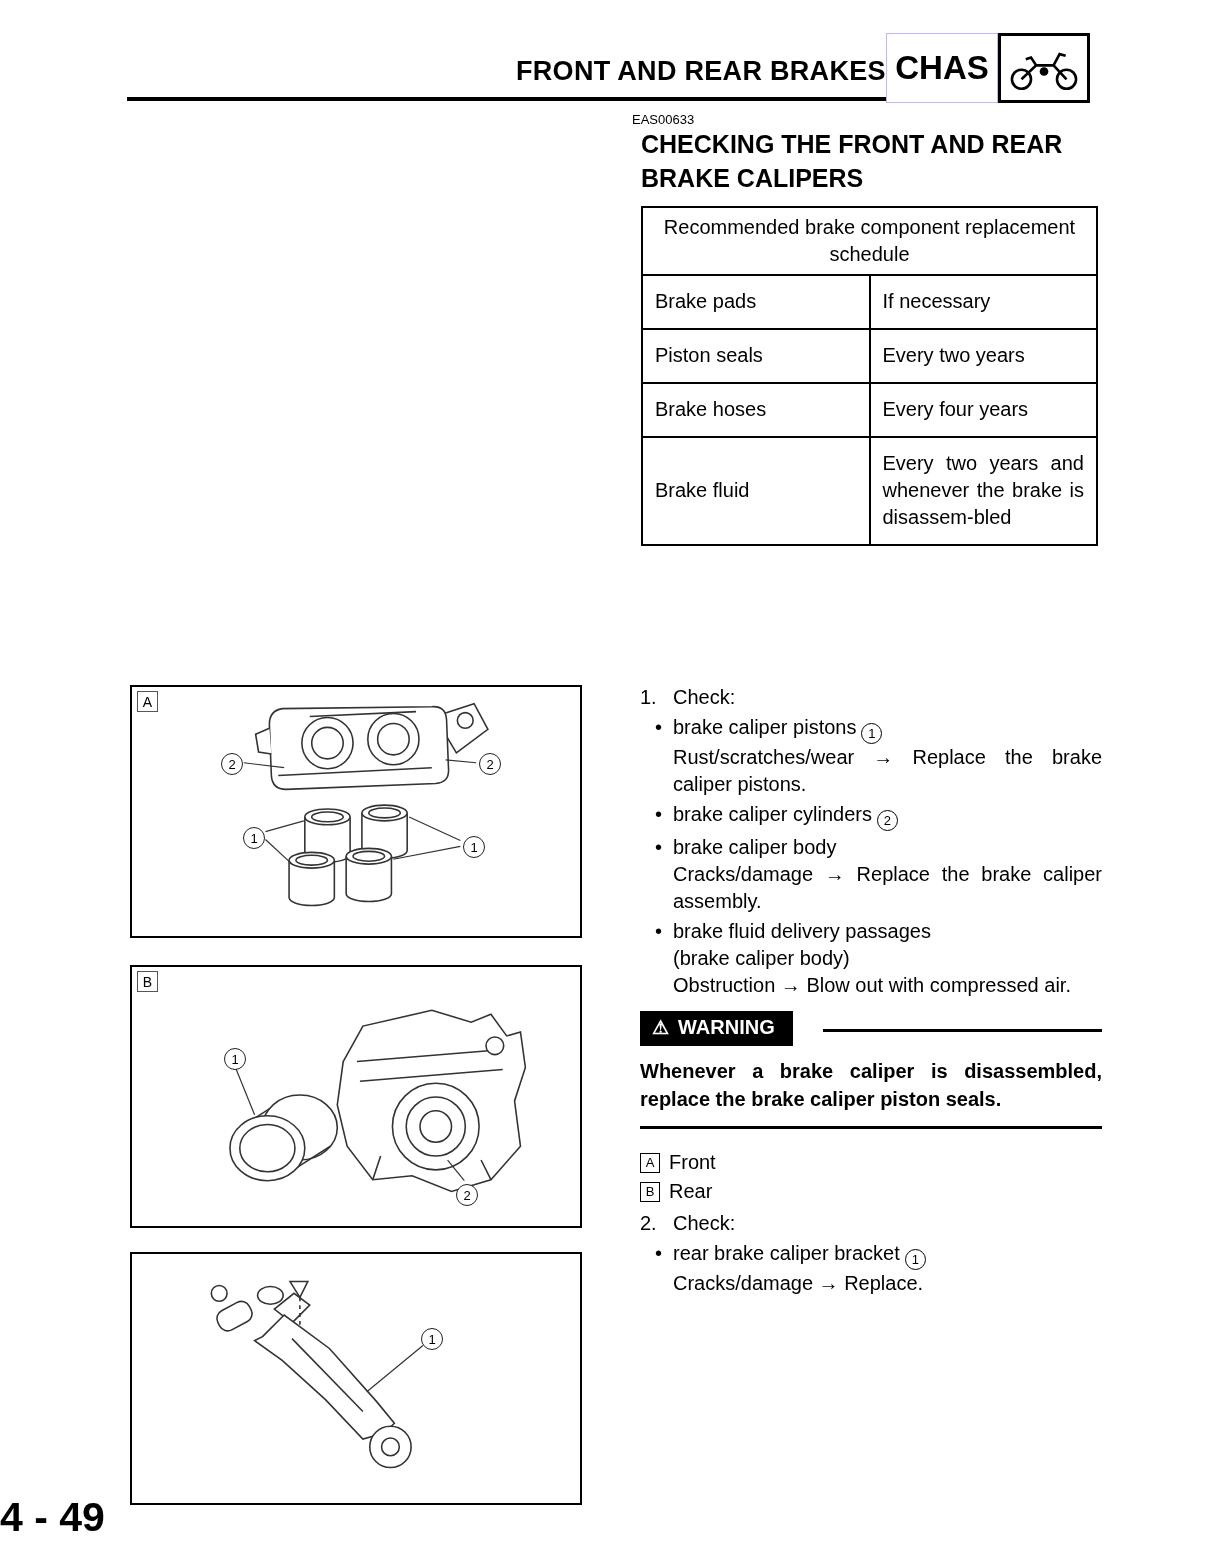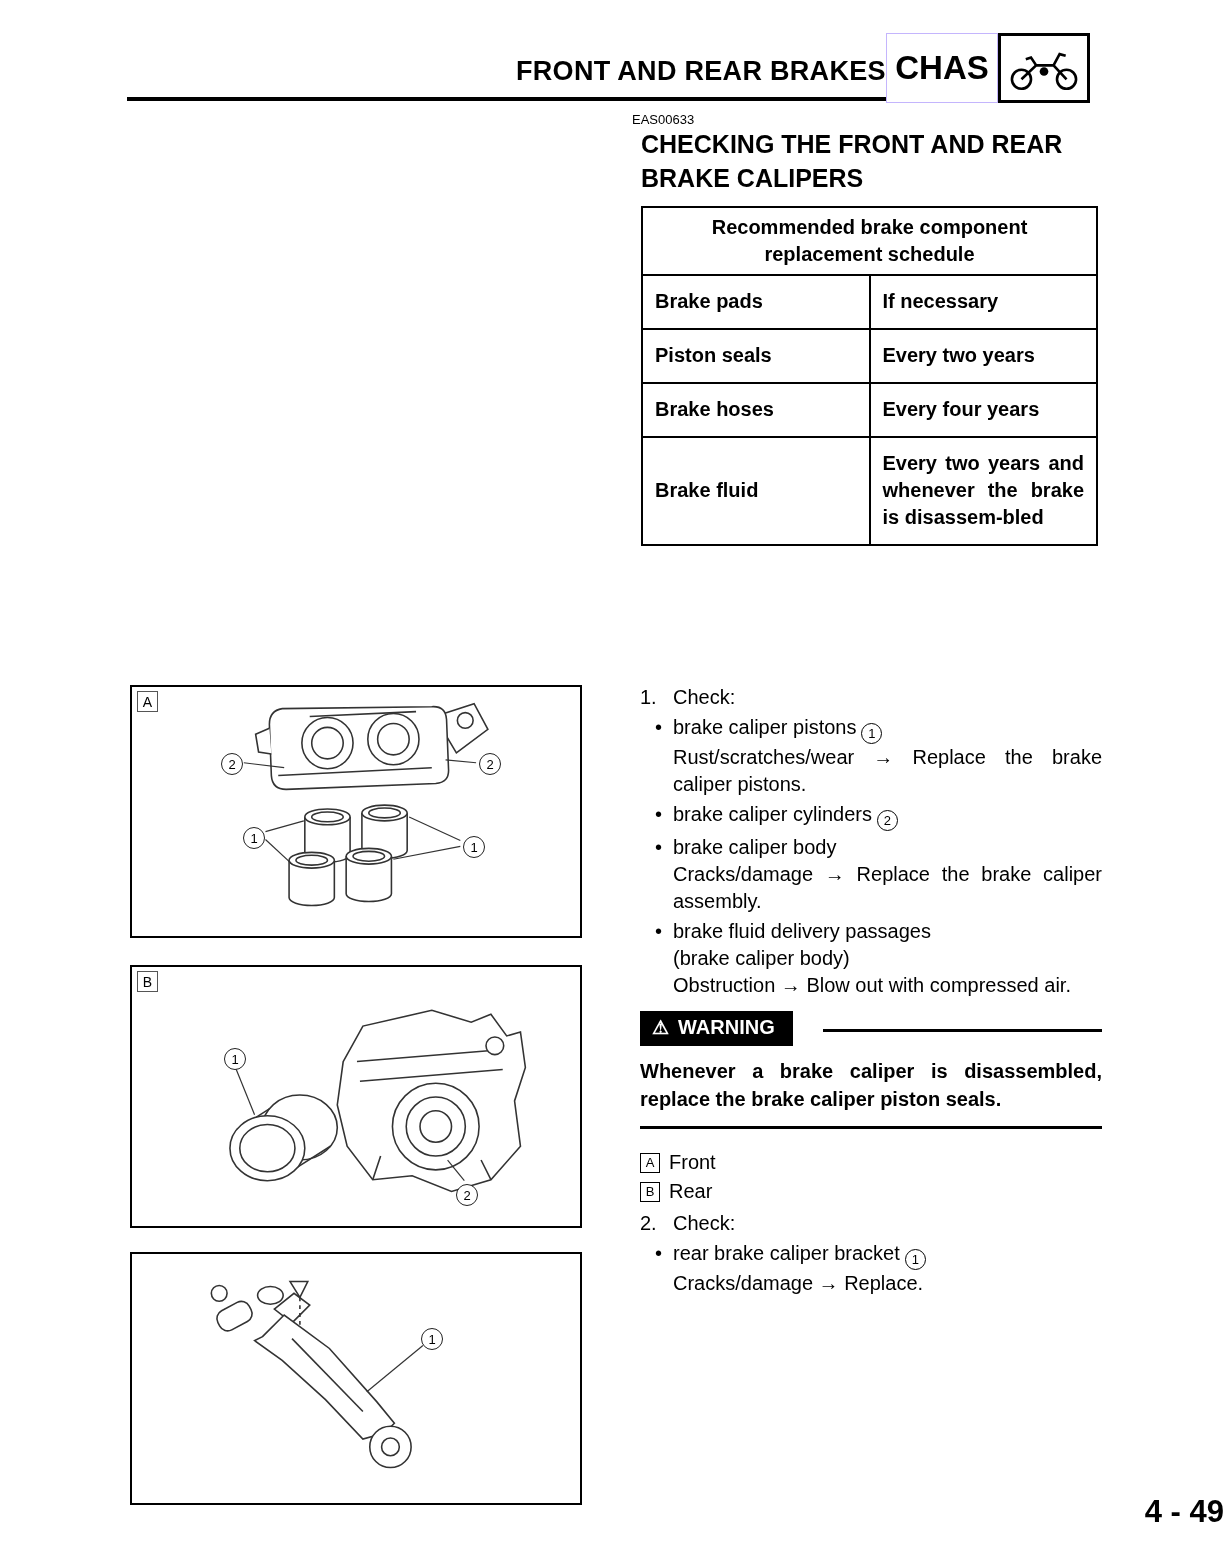--- a/index.html
+++ b/index.html
@@ -13,21 +13,21 @@
               display:flex; align-items:center; justify-content:center; font-size:33px; font-weight:bold; background:#fff; }
   .icon-box { position:absolute; left:998px; top:33px; width:92px; height:70px; border:3px solid #000;
               display:flex; align-items:center; justify-content:center; background:#fff; }
   .header-rule { position:absolute; left:127px; top:97px; width:759px; height:4px; background:#000; }
 
   
   .ref-code { position:absolute; left:632px; top:112px; font-size:13px; }
   .heading  { position:absolute; left:641px; top:128px; width:462px; font-size:25px; font-weight:bold; line-height:1.35; }
 
   .spec-table { position:absolute; left:641px; top:206px; width:457px; border-collapse:collapse; table-layout:fixed; background:#fff; }
-  .spec-table th, .spec-table td { border:2.4px solid #000; font-size:20px; font-weight:bold; padding:6px 12px; line-height:1.34; }
+  .spec-table th, .spec-table td { border:2.4px solid #000; font-size:20px; font-weight:normal; padding:6px 12px; line-height:1.34; }
   .spec-table th.tbl-title { text-align:center; height:66px; }
   .spec-table td.comp { width:228px; vertical-align:middle; }
   .spec-table td.intv { vertical-align:middle; }
   .spec-table tr.row-simple { height:54px; }
   .spec-table tr.row-fluid td.intv { text-align:justify; height:108px; }
 
   .flow { position:absolute; left:640px; top:684px; width:462px; font-size:20px; line-height:1.35; }
   .check-head { display:flex; }
   .ln-num { width:33px; flex:none; }
   .bullet-item { display:flex; margin-top:3px; }
@@ -56,21 +56,21 @@
   .fig-a { left:130px; top:685px; width:452px; height:253px; }
   .fig-b { left:130px; top:965px; width:452px; height:263px; }
   .fig-c { left:130px; top:1252px; width:452px; height:253px; }
   .fig-label { position:absolute; left:5px; top:4px; width:21px; height:21px; border:1.5px solid #555;
                font-size:14px; display:flex; align-items:center; justify-content:center; background:#fff; z-index:3; }
   .fig-callout { position:absolute; width:22px; height:22px; border:1.5px solid #222; border-radius:50%;
                  background:#fff; display:flex; align-items:center; justify-content:center; font-size:13px; z-index:2; }
   svg.fig-art { position:absolute; left:0; top:0; width:100%; height:100%; }
 
   
-  .footer { position:absolute; left:0; right:0; top:1494px; text-align:right; font-size:31px; font-weight:bold; }
+  .footer { position:absolute; left:0; right:0; top:1494px; text-align:left; font-size:41px; font-weight:bold; }
 </style>
 </head>
 <body>
 
 <div class="page">
 
   <div class="header-title">FRONT AND REAR BRAKES</div>
   <div class="chas-box">
     <span>CHAS</span>
   </div>

